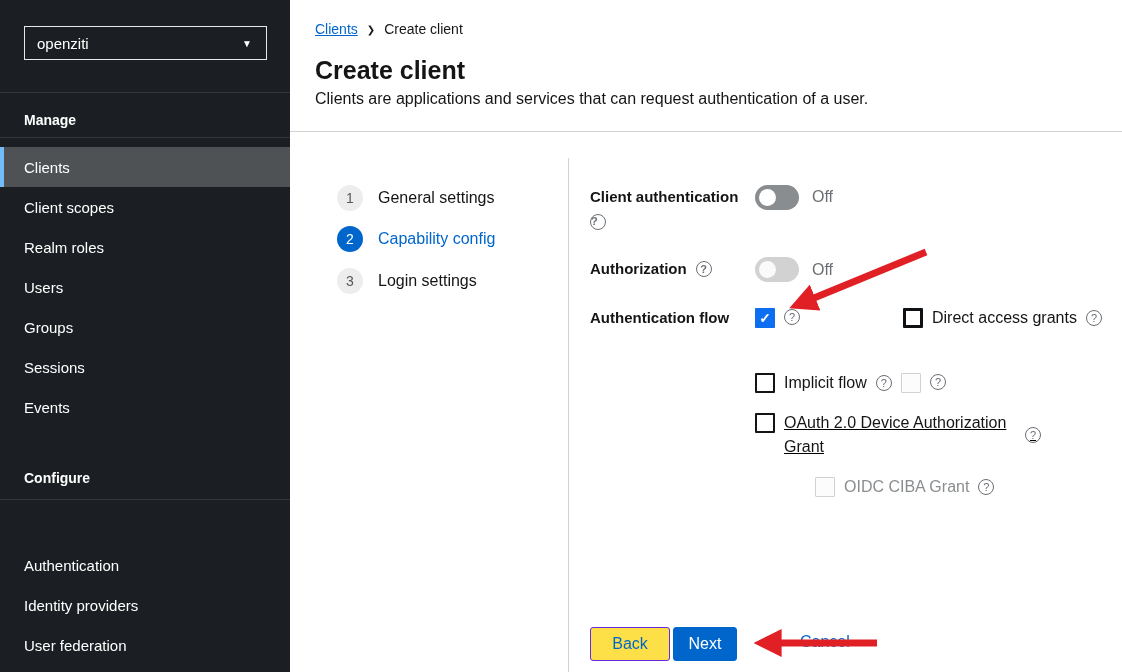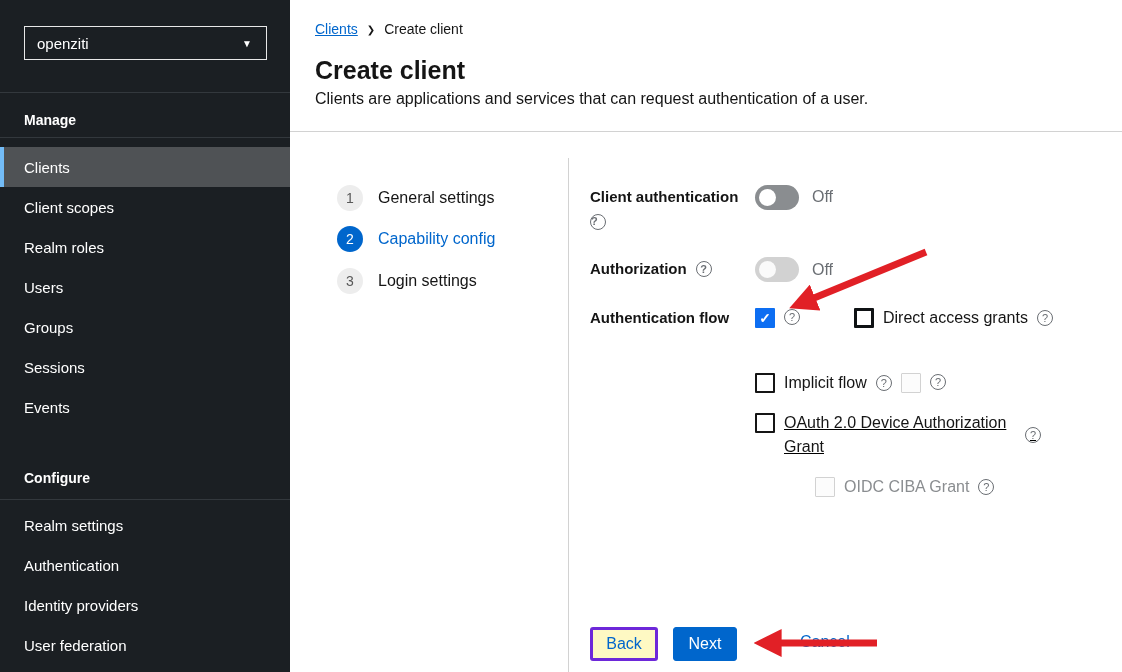--- a/index.html
+++ b/index.html
@@ -60,21 +60,21 @@
   .opt .box.disabled { border:1px solid #d2d2d2; background:#fcfcfc; cursor:default; }
   .opt .opt-label { font-size:16px; color:#151515; line-height:24px; }
   .opt.disabled .opt-label { color:#8a8d90; }
   .opt .help-icon { align-self:center; }
   .opt .wrap-70 { max-width:72px; }
   .opt .wrap-230 { max-width:232px; }
 
   
   .btn { position:absolute; top:627px; height:34px; border-radius:3px; font-size:16px;
     font-family:"Liberation Sans", sans-serif; cursor:pointer; }
-  .btn-back { left:590px; width:68px; background:#fef9c3; border:3px solid #6d28d9; color:#0066cc; }
+  .btn-back { left:590px; width:80px; background:#fde047; border:1px solid #6d28d9; color:#0066cc; }
   .btn-next { left:673px; width:64px; background:#0066cc; border:1px solid #0066cc; color:#ffffff; }
   .link-cancel { position:absolute; left:800px; top:633px; font-size:16px; color:#0066cc;
     text-decoration:none; cursor:pointer; }
 
   
   .annotations { position:absolute; left:0; top:0; width:1122px; height:672px; pointer-events:none; z-index:50; }
 </style>
 </head>
 <body>
 
@@ -108,23 +108,20 @@
     <div class="nav-item" style="top:307px;">
         <span>Groups</span>
       </div>
     <div class="nav-item" style="top:387px;">
         <span>Events</span>
       </div>
 
     <div class="sb-header" style="top:470px;">Configure</div>
     <div class="sb-divider" style="top:499px;"></div>
 
-    <div class="nav-item" style="top:505px;">
-        <span>Realm settings</span>
-      </div>
     <div class="nav-item" style="top:545px;">
         <span>Authentication</span>
       </div>
     <div class="nav-item" style="top:585px;">
         <span>Identity providers</span>
       </div>
     <div class="nav-item" style="top:625px;">
         <span>User federation</span>
       </div>
   </div>
@@ -170,21 +167,21 @@
     </div>
   <div class="switch-state" style="top:261px;">Off</div>
 
   <div class="form-label" style="top:309px;">Authentication flow</div>
 
   <div class="opt" style="left:755px; top:306px;">
     <span class="box checked">✓</span>
     <span class="help-icon">?</span>
   </div>
 
-  <div class="opt" style="left:854px; top:306px;">
+  <div class="opt" style="left:903px; top:306px;">
     <span class="box focused"></span>
     <span class="opt-label">Direct access grants</span>
     <span class="help-icon">?</span>
   </div>
 
   <div class="opt" style="left:755px; top:371px;">
     <span class="box"></span>
     <span class="opt-label">Implicit flow</span>
     <span class="help-icon">?</span>
   </div>

